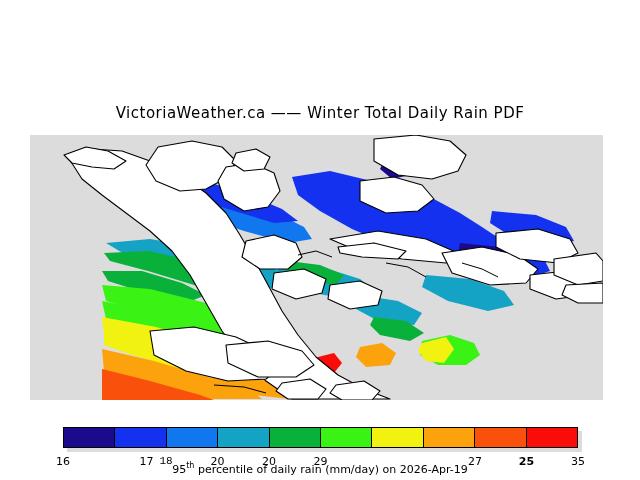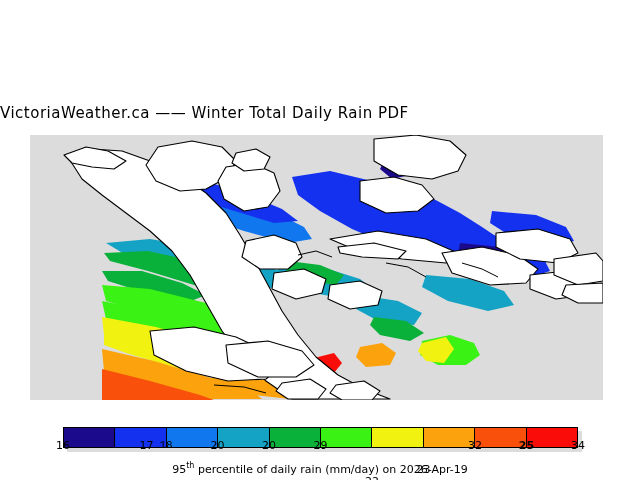--- a/index.html
+++ b/index.html
@@ -1,33 +1,33 @@
 <!DOCTYPE html>
 <html><head>
 <meta charset="utf-8">
 <style>
   html,body{margin:0;padding:0;background:#fff;}
   body{width:640px;height:480px;position:relative;overflow:hidden;
        font-family:"DejaVu Sans","Liberation Sans",sans-serif;}
 
-  #title{position:absolute;left:0;top:104px;width:640px;text-align:left;
+  #title{position:absolute;left:0;top:104px;width:640px;text-align:center;
          font-size:15px;letter-spacing:.5px;color:#000;white-space:nowrap;}
 
   #map-panel{position:absolute;left:30px;top:135px;width:573px;height:265px;
              background:#dcdcdc;overflow:hidden;}
   #map-svg{display:block;width:573px;height:265px;}
 
   #colorbar-wrap{position:absolute;left:63px;top:427px;width:515px;height:21px;}
   #cb-shadow{position:absolute;left:4px;top:4px;width:515px;height:21px;background:#dcdcdc;}
   #colorbar{position:absolute;left:0;top:0;width:515px;height:21px;
             display:flex;border:1px solid #000;box-sizing:border-box;}
   .cb-seg{flex:1 1 0;height:100%;border-right:1px solid #000;box-sizing:border-box;}
   .cb-seg:last-child{border-right:none;}
 
-  #cb-ticks{position:absolute;left:0;top:439px;width:640px;height:14px;}
+  #cb-ticks{position:absolute;left:0;top:455px;width:640px;height:14px;}
   .cb-tick{position:absolute;font-size:11px;color:#000;transform:translateX(-50%);
            top:0;white-space:nowrap;}
 
   #cb-caption{position:absolute;left:0;top:461px;width:640px;text-align:center;
               font-size:11px;color:#000;white-space:nowrap;}
   #cb-caption sup{font-size:8px;}
 </style>
 </head>
 <body>
 
@@ -163,20 +163,20 @@
 
 <div id="cb-ticks">
     <span class="cb-tick" style="left: 63px;">16</span>
     <span class="cb-tick" style="left: 114.5px; margin-left: 32px;">17</span>
     <span class="cb-tick" style="left: 166px; font-family: Liberation Mono, monospace;">18</span>
     <span class="cb-tick" style="left: 217.5px;">20</span>
     <span class="cb-tick" style="left: 269px;">20</span>
     <span class="cb-tick" style="left: 320.5px;">29</span>
     <span class="cb-tick" style="left: 372px; margin-top: 36px;">22</span>
     <span class="cb-tick" style="left: 423.5px; margin-top: 24px;">23</span>
-    <span class="cb-tick" style="left: 475px;">32</span>
+    <span class="cb-tick" style="left: 475px;">27</span>
     <span class="cb-tick" style="left: 526.5px; font-weight: bold;">25</span>
-    <span class="cb-tick" style="left: 578px;">34</span>
+    <span class="cb-tick" style="left: 578px;">35</span>
   </div>
 
 <div id="cb-caption">
   <span>95</span><sup>th</sup><span> percentile of daily rain (mm/day) on 2026-Apr-19</span>
 </div>
 
 </body></html>

